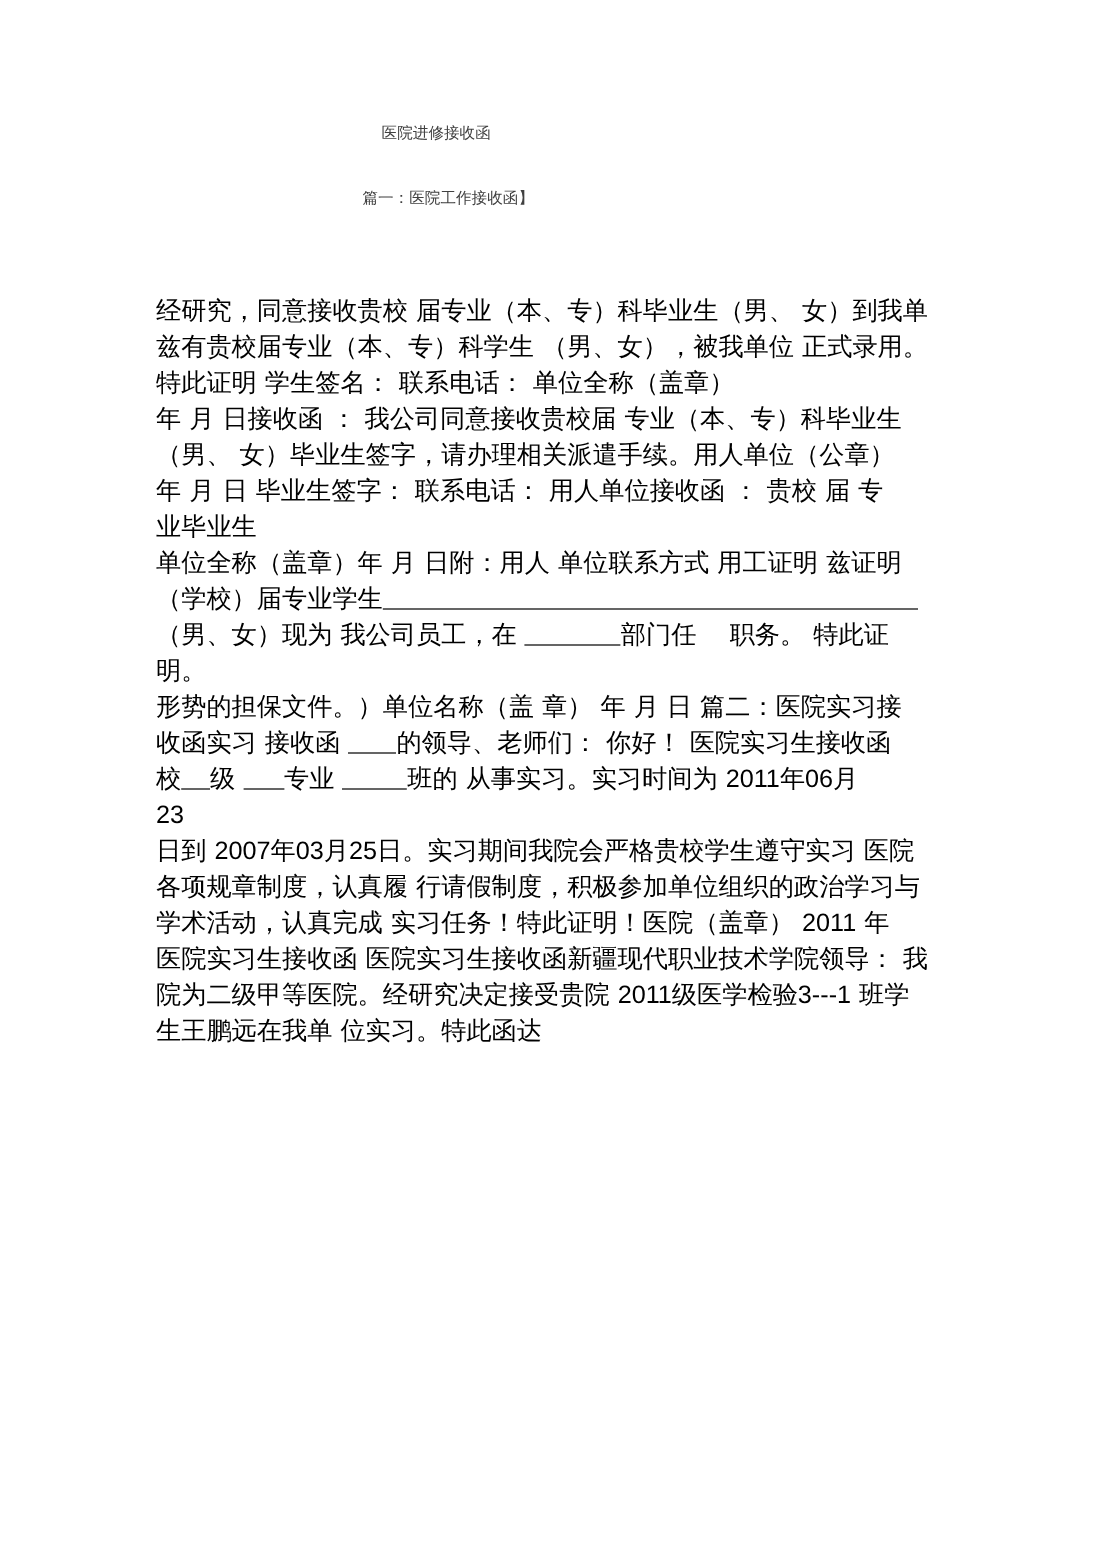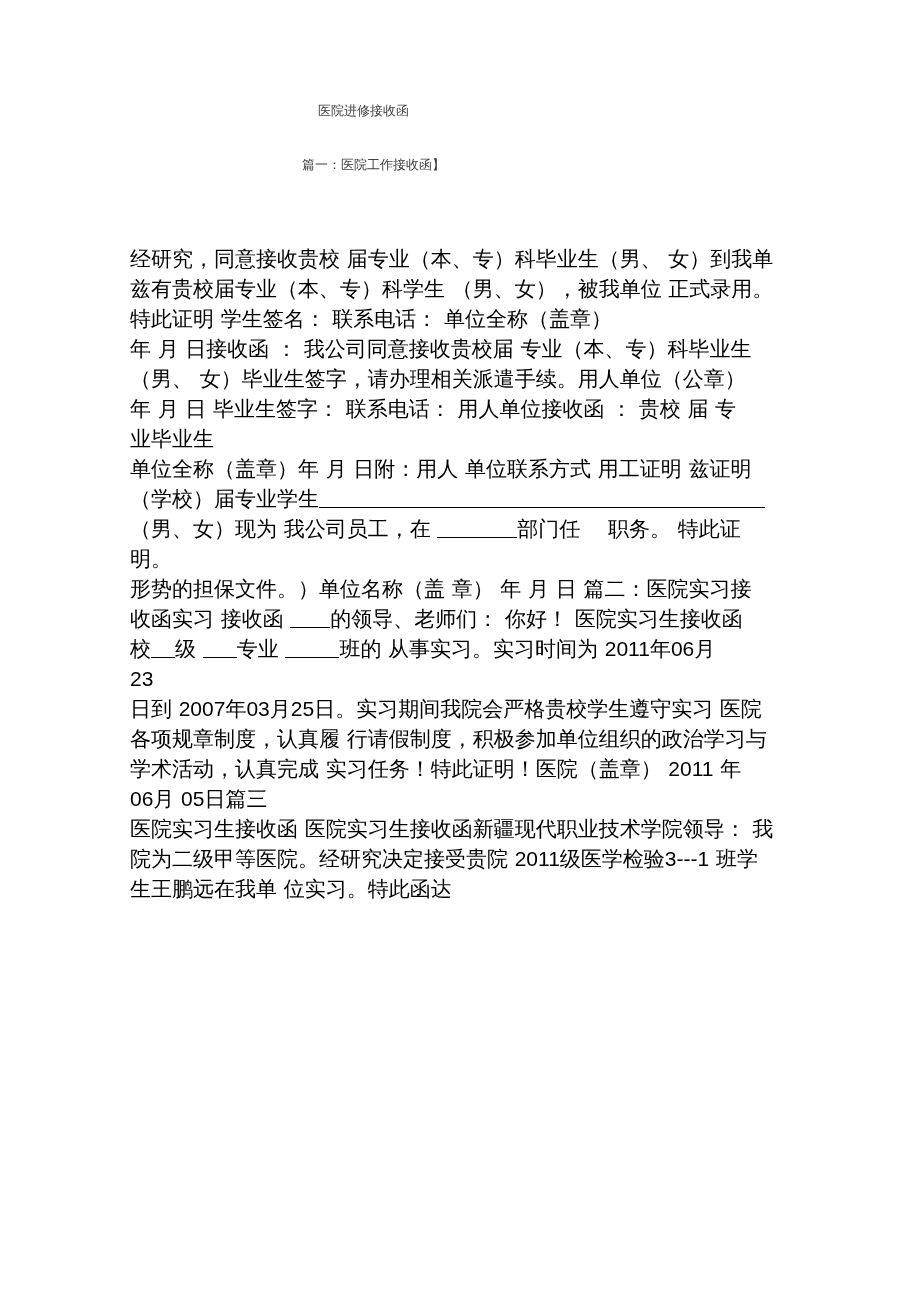--- a/index.html
+++ b/index.html
@@ -68,17 +68,16 @@
     <div class="line"><span>（学校）届专业学生</span><span class="blank" style="width: 446px;"></span></div>
     <div class="line"><span>（男、女）现为 我公司员工，在 </span><span class="blank" style="width: 80px;"></span><span>部门任 　职务。 特此证</span></div>
     <div class="line"><span>明。</span></div>
     <div class="line"><span>形势的担保文件。）单位名称（盖 章） 年 月 日 篇二：医院实习接</span></div>
     <div class="line"><span>收函实习 接收函 </span><span class="blank" style="width: 40px;"></span><span>的领导、老师们： 你好！ 医院实习生接收函</span></div>
     <div class="line"><span>校</span><span class="blank" style="width: 24px;"></span><span>级 </span><span class="blank" style="width: 34px;"></span><span>专业 </span><span class="blank" style="width: 54px;"></span><span>班的 从事实习。实习时间为 </span><span class="num">2011</span><span>年</span><span class="num">06</span><span>月</span></div>
     <div class="line"><span class="num">23</span></div>
     <div class="line"><span>日到 </span><span class="num">2007</span><span>年</span><span class="num">03</span><span>月</span><span class="num">25</span><span>日。实习期间我院会严格贵校学生遵守实习 医院</span></div>
     <div class="line"><span>各项规章制度，认真履 行请假制度，积极参加单位组织的政治学习与</span></div>
     <div class="line"><span>学术活动，认真完成 实习任务！特此证明！医院（盖章） </span><span class="num">2011</span><span> 年</span></div>
-    <div class="line"><span class="num">06</span><span>月 </span><span class="num">05</span><span>日篇三</span></div>
     <div class="line"><span>医院实习生接收函 医院实习生接收函新疆现代职业技术学院领导： 我</span></div>
     <div class="line"><span>院为二级甲等医院。经研究决定接受贵院 </span><span class="num">2011</span><span>级医学检验</span><span class="num">3---1</span><span> 班学</span></div>
     <div class="line"><span>生王鹏远在我单 位实习。特此函达</span></div>
   </div>
 
 </body></html>

